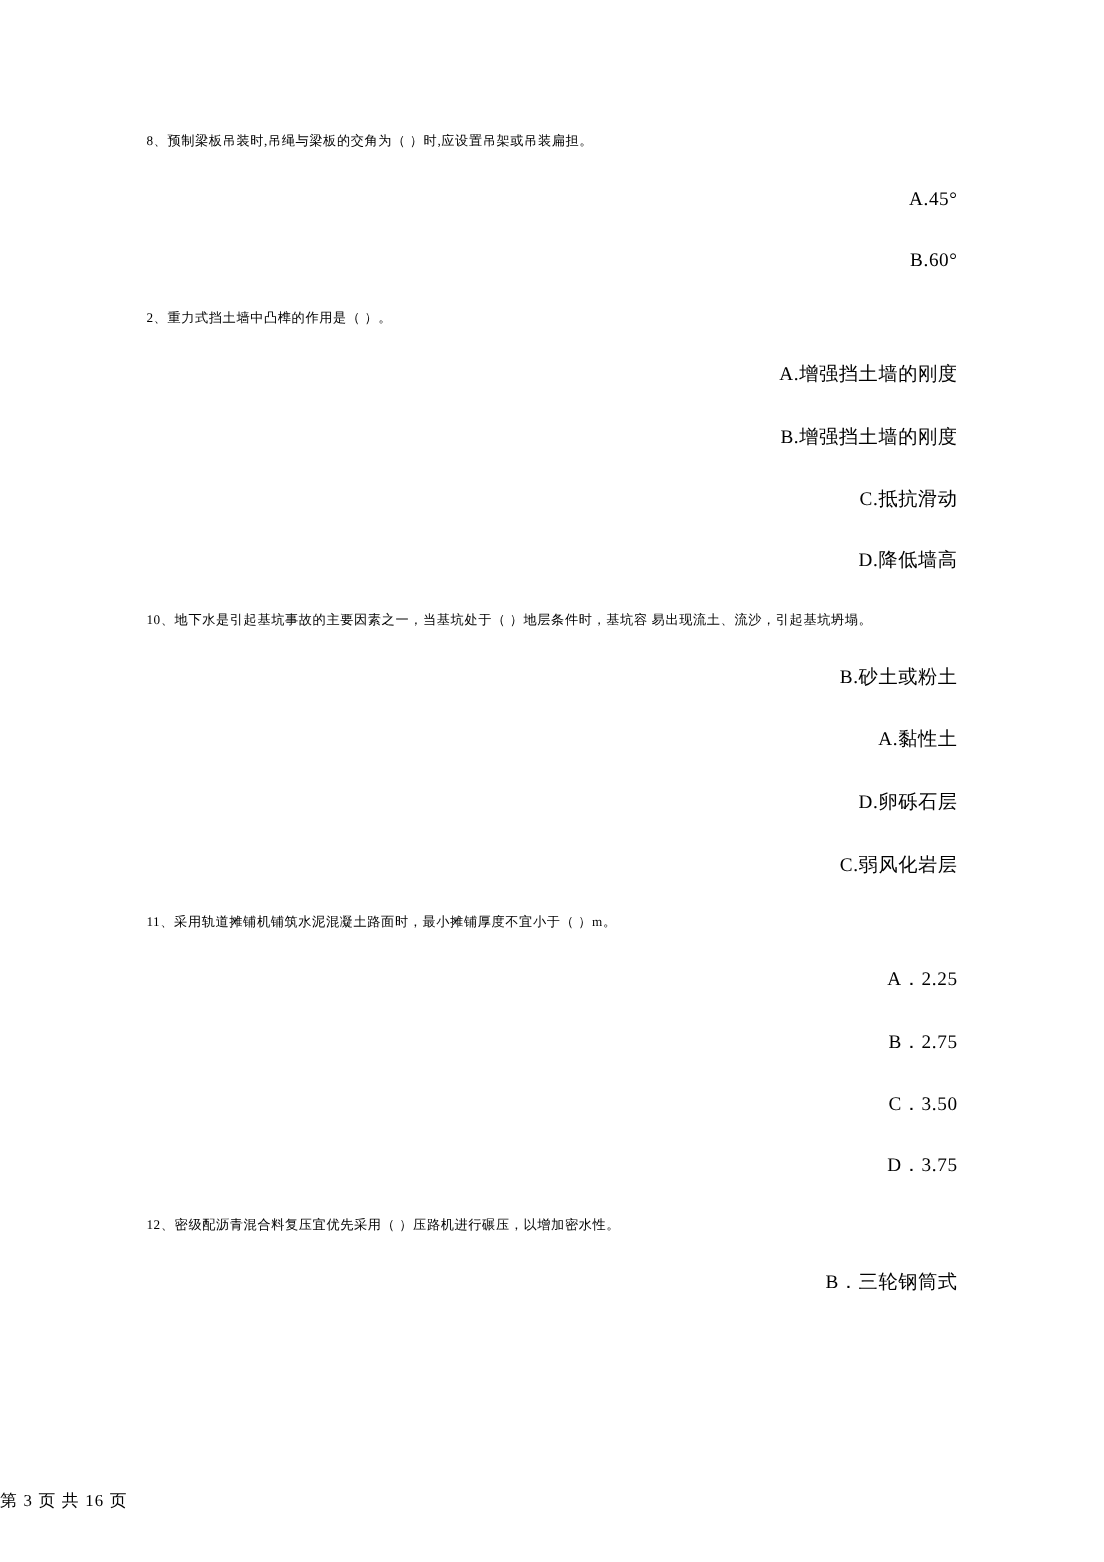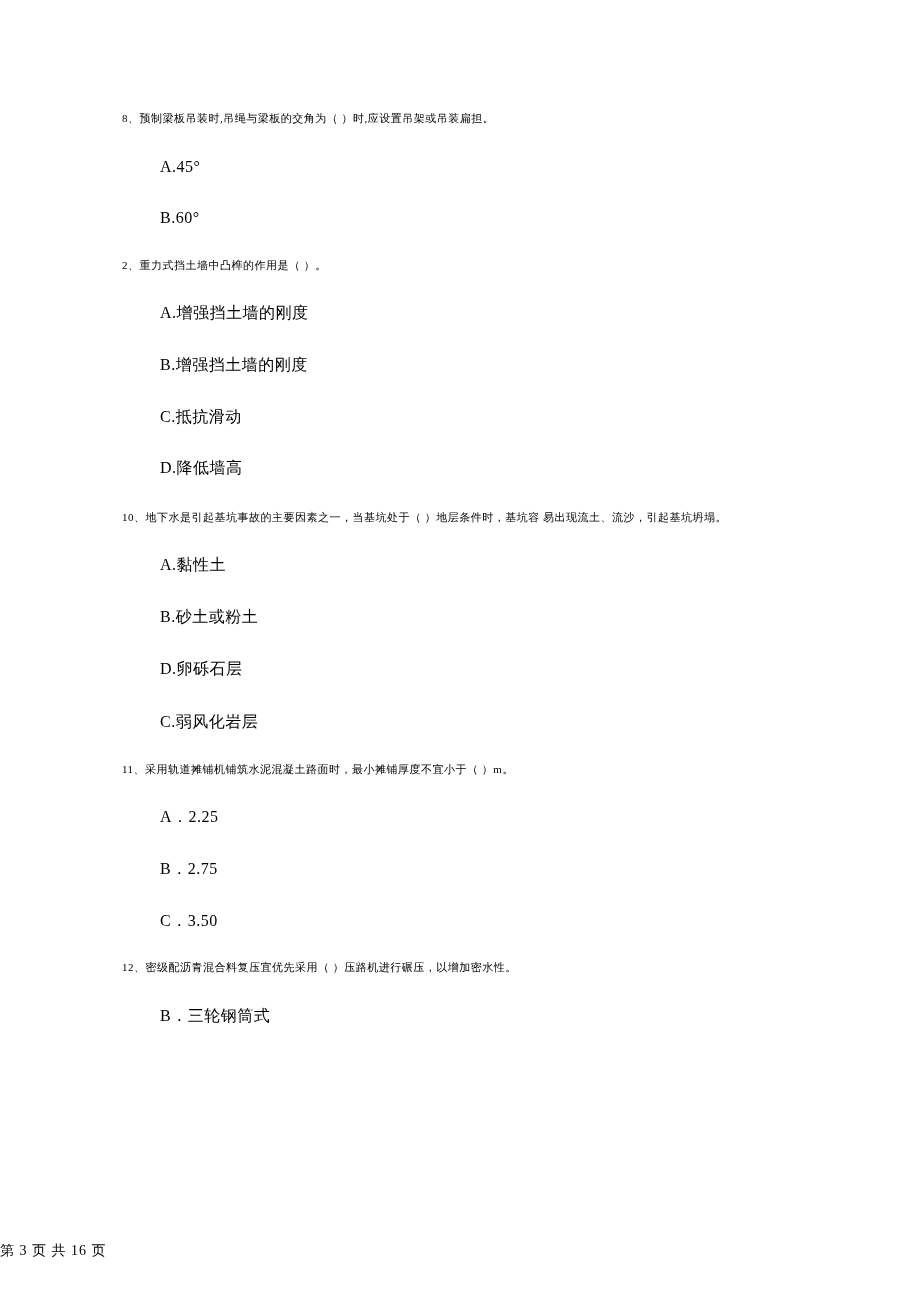--- a/index.html
+++ b/index.html
@@ -23,20 +23,21 @@
       line-height: 1.6;
       margin-bottom: 26px;
       letter-spacing: 0.5px;
     }
     .option {
       font-size: 16px;
       line-height: 1.6;
       margin-bottom: 26px;
       padding-left: 38px;
       letter-spacing: 0.5px;
+      text-align: right;
     }
     .option-last {
       margin-bottom: 28px;
     }
     .question-block {
       margin-bottom: 0;
     }
     .footer {
       position: absolute;
       bottom: 42px;
@@ -61,31 +62,32 @@
   <div class="question-block">
     <div class="question-stem">2、重力式挡土墙中凸榫的作用是（    ）。</div>
     <div class="option">A.增强挡土墙的刚度</div>
     <div class="option">B.增强挡土墙的刚度</div>
     <div class="option">C.抵抗滑动</div>
     <div class="option option-last">D.降低墙高</div>
   </div>
 
   <div class="question-block">
     <div class="question-stem">10、地下水是引起基坑事故的主要因素之一，当基坑处于（    ）地层条件时，基坑容 易出现流土、流沙，引起基坑坍塌。</div>
+    <div class="option">B.砂土或粉土</div>
     <div class="option">A.黏性土</div>
-    <div class="option">B.砂土或粉土</div>
     <div class="option option-last">D.卵砾石层</div>
     <div class="option">C.弱风化岩层</div>
   </div>
 
   <div class="question-block">
     <div class="question-stem">11、采用轨道摊铺机铺筑水泥混凝土路面时，最小摊铺厚度不宜小于（    ）m。</div>
     <div class="option">A．2.25</div>
     <div class="option">B．2.75</div>
     <div class="option">C．3.50</div>
+    <div class="option option-last">D．3.75</div>
   </div>
 
   <div class="question-block">
     <div class="question-stem">12、密级配沥青混合料复压宜优先采用（    ）压路机进行碾压，以增加密水性。</div>
     <div class="option">B．三轮钢筒式</div>
 
   </div>
 
 </div>
 

